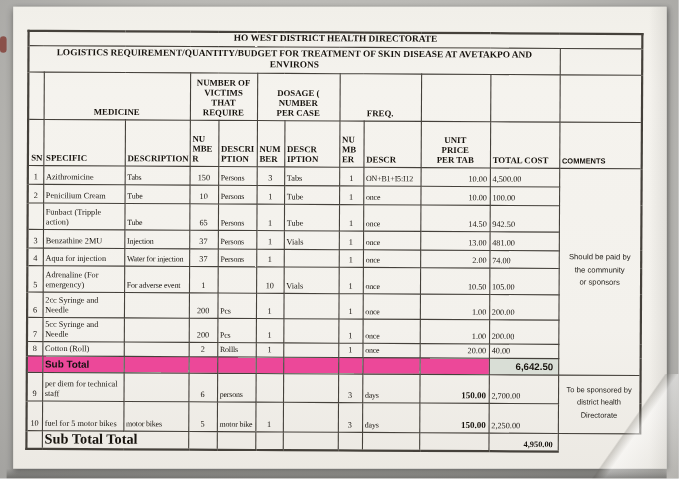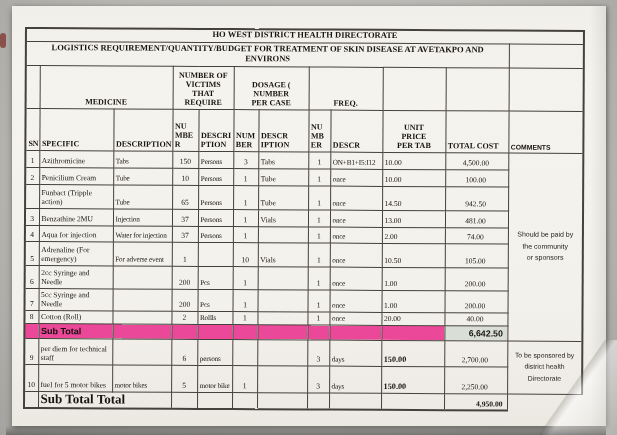--- a/index.html
+++ b/index.html
@@ -37,22 +37,22 @@
   .b{font-weight:bold}
   .ctr{text-align:center}
   .pre{white-space:pre-line}
   .title{font-size:8.5px;vertical-align:middle;}
   .hdr{font-weight:bold;font-size:8px;margin-left:40px;}
   .hdr-comments{font-family:"Liberation Sans",sans-serif;font-weight:bold;font-size:6.8px;}
 
   
   .dr td:nth-child(1){text-align:center}
   .dr td:nth-child(4),.dr td:nth-child(6),.dr td:nth-child(8){text-align:center}
-  .dr td:nth-child(10){text-align:left}
-  .dr td:nth-child(11){text-align:center;padding-right:4px}
+  .dr td:nth-child(10){text-align:right}
+  .dr td:nth-child(11){text-align:left;padding-right:4px}
   .dr td:nth-child(3),.dr td:nth-child(5),.dr td:nth-child(9){white-space:nowrap;letter-spacing:-.15px;font-size:7.2px;}
 
   .cmt{font-family:"Liberation Sans",sans-serif;font-size:7px;line-height:11.5px;
        text-align:center;vertical-align:middle;white-space:pre-line;color:#24211c;}
   .cmt2{font-family:"Liberation Sans",sans-serif;font-size:6.8px;line-height:11.5px;
        text-align:center;vertical-align:middle;white-space:pre-line;color:#24211c;}
 
   .str td{background:#ec4899;}
   .stlabel{font-family:"Liberation Sans",sans-serif;font-weight:bold;font-size:9px;color:#10100e;}
   .stval{background:#d9ded6 !important;font-family:"Liberation Sans",sans-serif;

